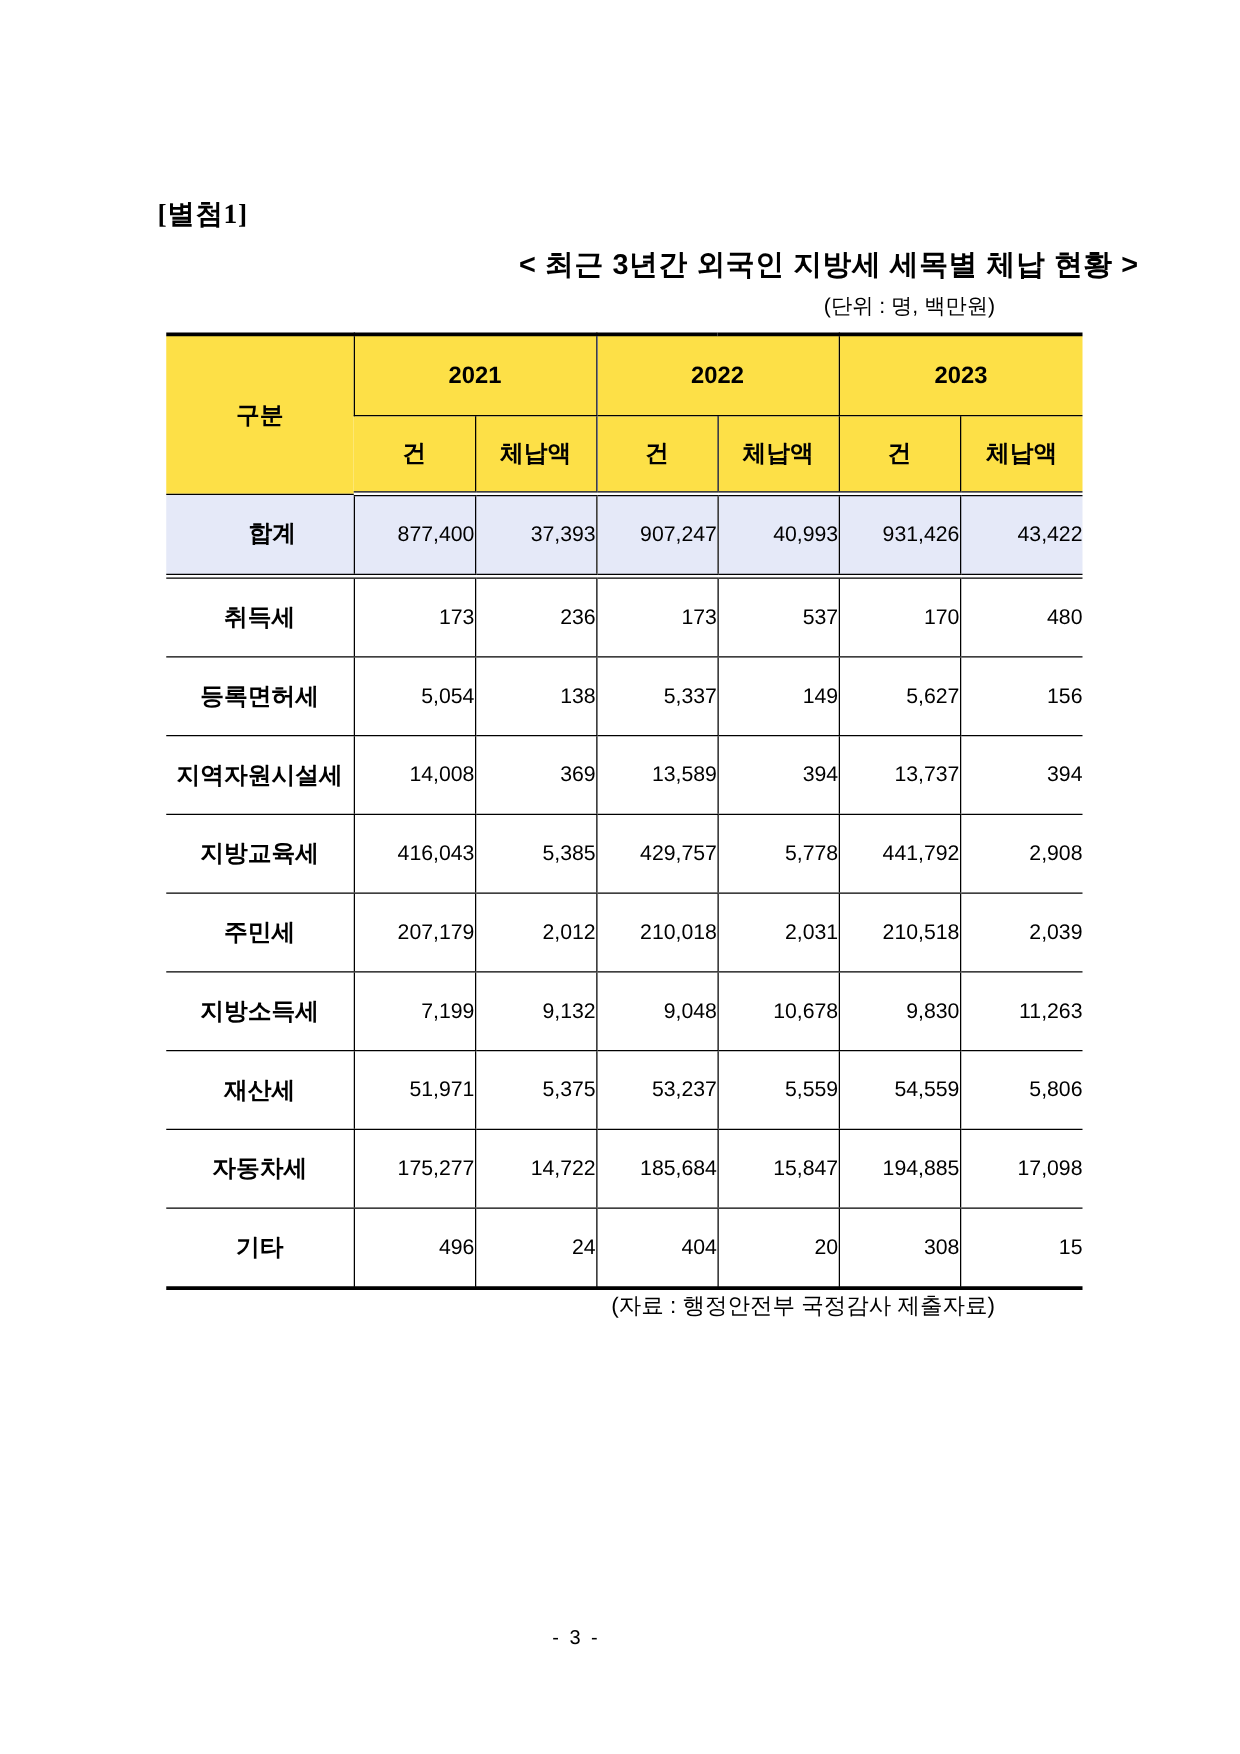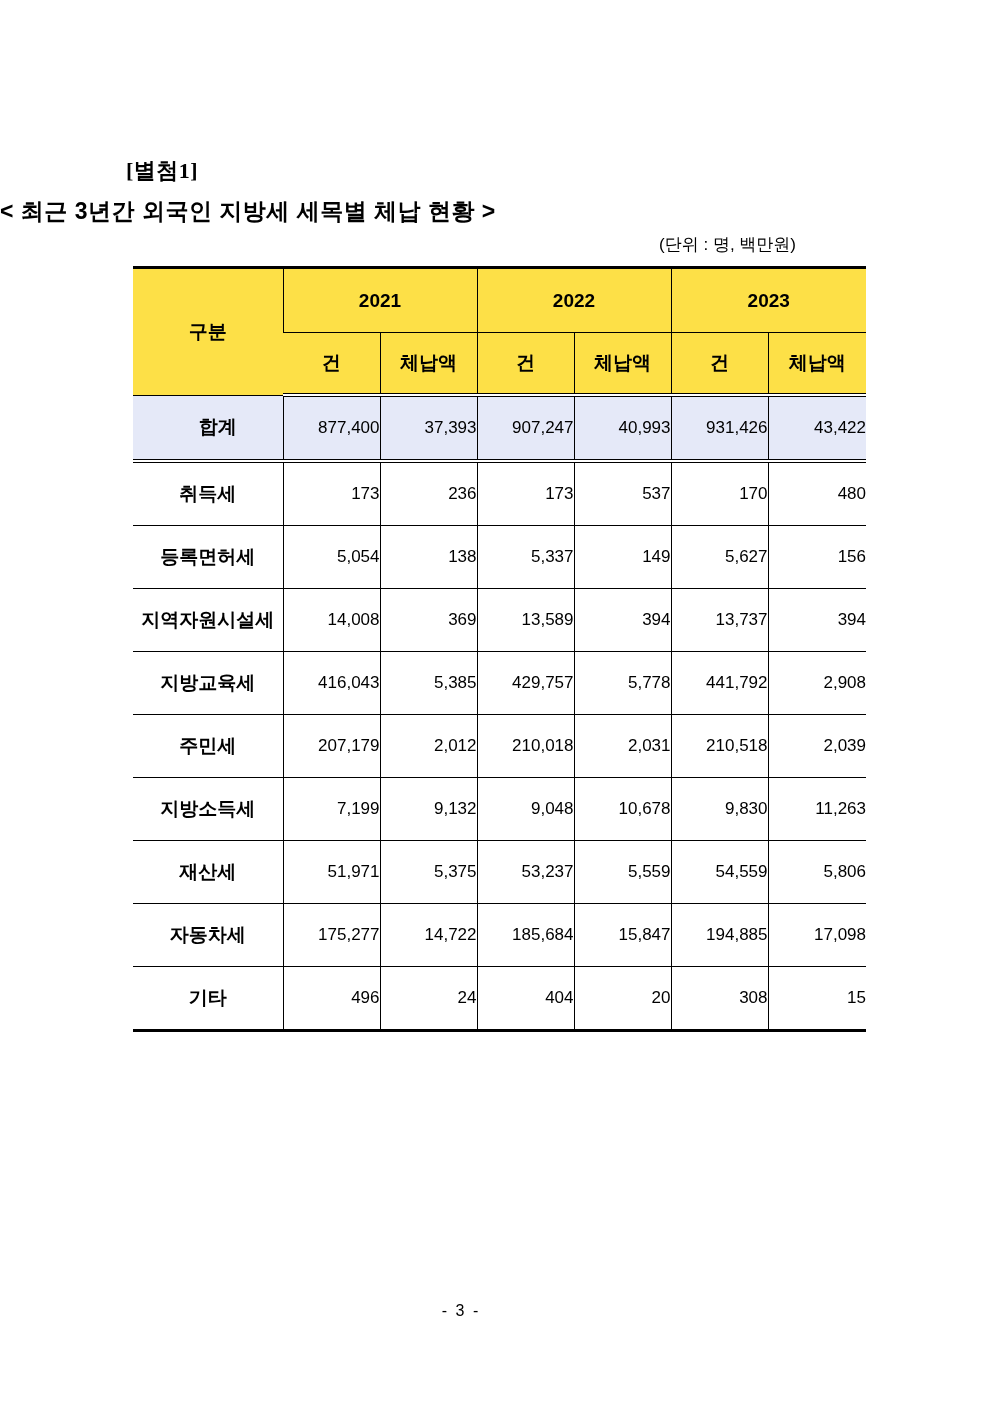--- a/index.html
+++ b/index.html
@@ -23,21 +23,21 @@
     font-family: "Liberation Serif", "DejaVu Serif", serif;
     font-weight: bold;
     font-size: 22px;
     letter-spacing: 0.5px;
   }
   .doc-title {
     position: absolute;
     left: 0;
     right: 11px;
     top: 196px;
-    text-align: left;
+    text-align: right;
     font-weight: bold;
     font-size: 23px;
     letter-spacing: 0.5px;
   }
   .unit-note {
     position: absolute;
     right: 126px;
     top: 233px;
     font-size: 17px;
   }
@@ -241,16 +241,17 @@
         <td class="num">496</td>
         <td class="num">24</td>
         <td class="num">404</td>
         <td class="num">20</td>
         <td class="num">308</td>
         <td class="num">15</td>
       </tr>
     </tbody>
   </table>
 
+  <div class="source-note">(자료 : 행정안전부 국정감사 제출자료)</div>
 
   <div class="page-number">- 3 -</div>
 
 </div>
 
 </body></html>

